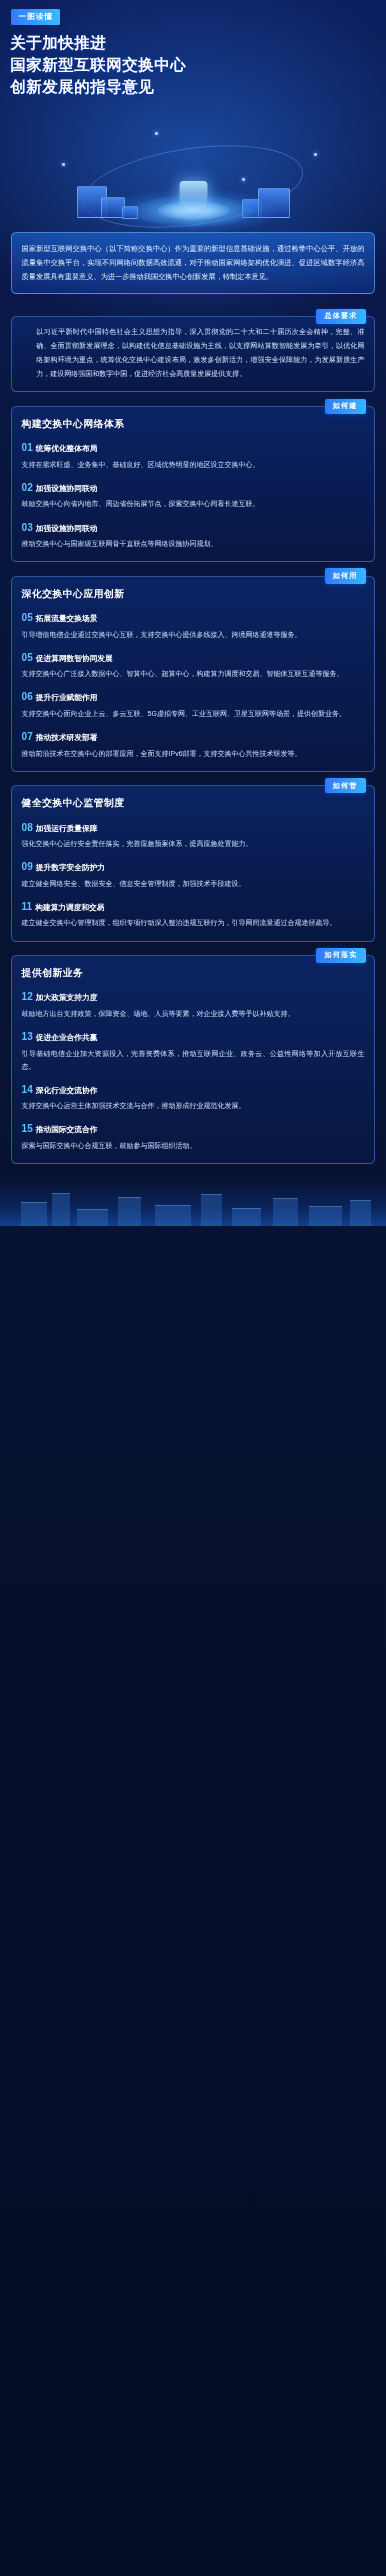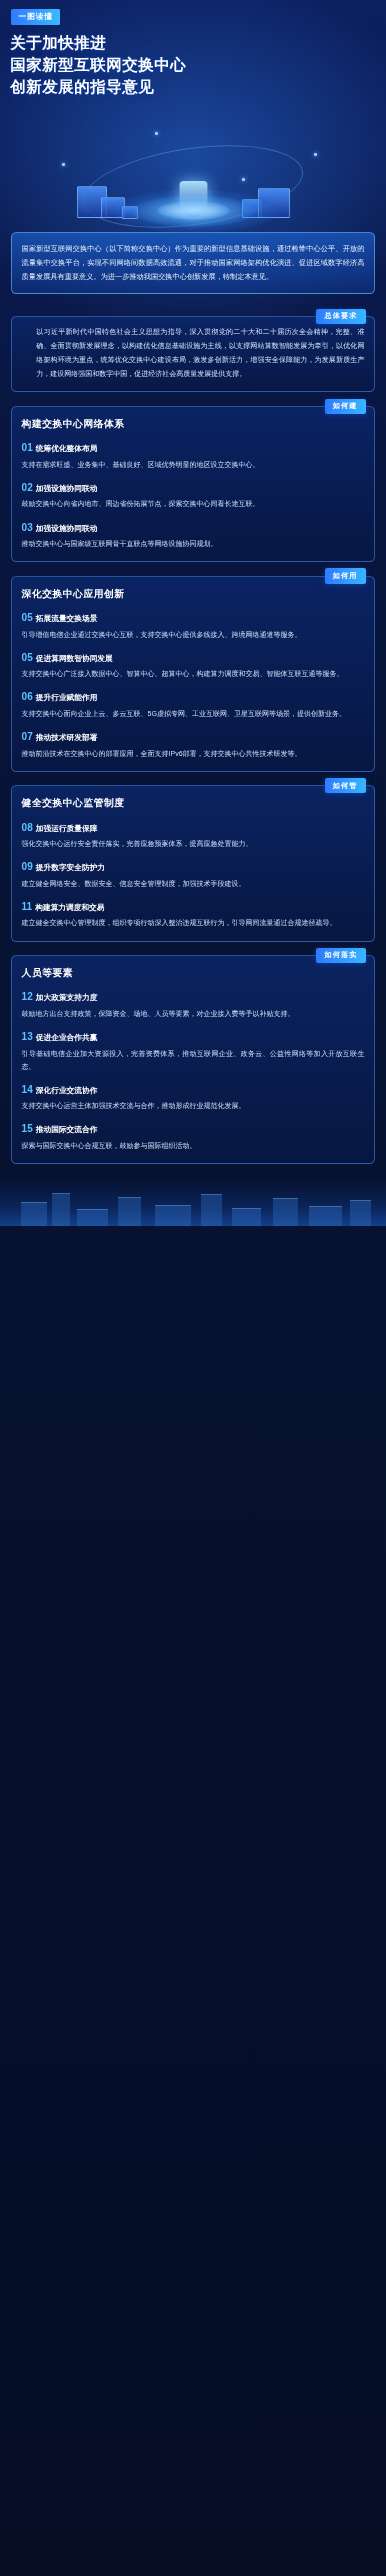--- a/index.html
+++ b/index.html
@@ -337,21 +337,21 @@
           <div class="item-title">
             <span class="num">11</span><span>构建算力调度和交易</span>
           </div>
           <div class="item-text">建立健全交换中心管理制度，组织专项行动深入整治违规互联行为，引导网间流量通过合规途径疏导。</div>
         </div>
       </div>
     </div>
 
     <div class="panel">
       <div class="tab">如何落实</div>
-      <div class="panel-title">人员等要素</div>
+      <div class="panel-title">提供创新业务</div>
       <div class="panel-body">
         <div class="item">
           <div class="item-title">
             <span class="num">12</span><span>加大政策支持力度</span>
           </div>
           <div class="item-text">鼓励地方出台支持政策，保障资金、场地、人员等要素，对企业接入费等予以补贴支持。</div>
         </div>
         <div class="item">
           <div class="item-title">
             <span class="num">13</span><span>促进企业合作共赢</span>

